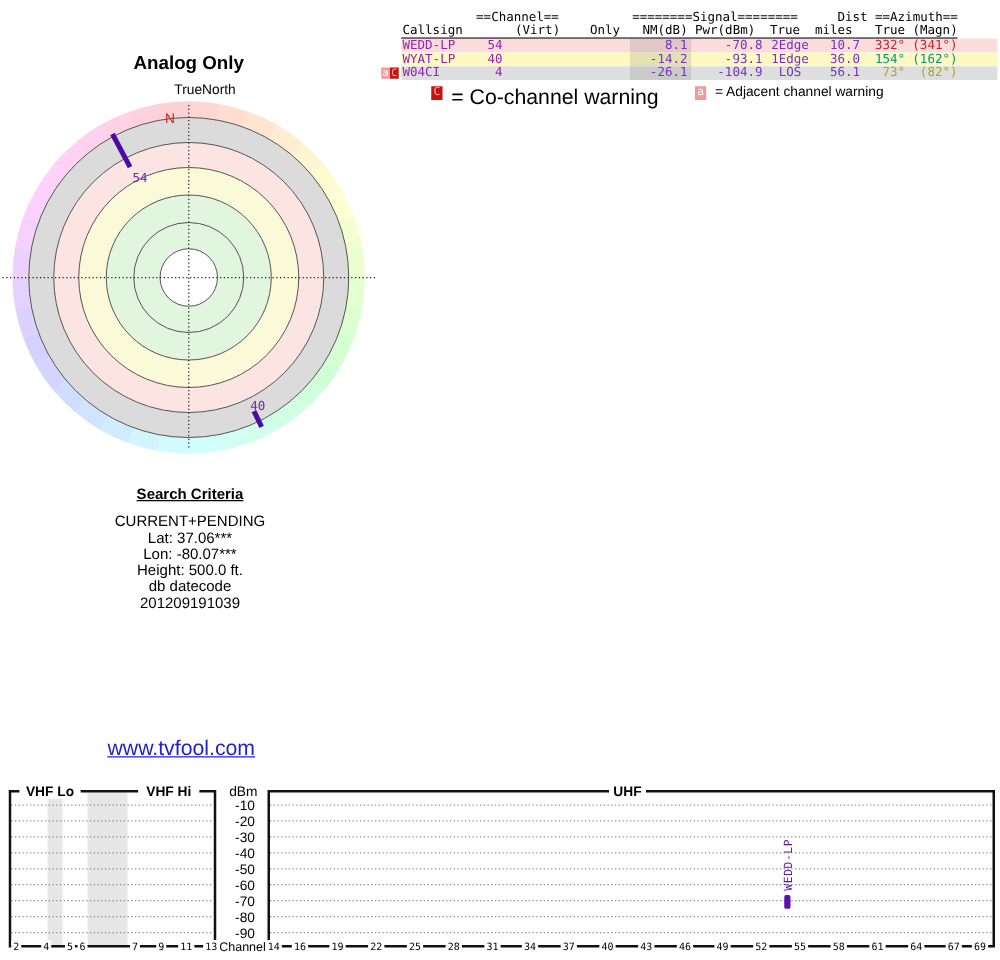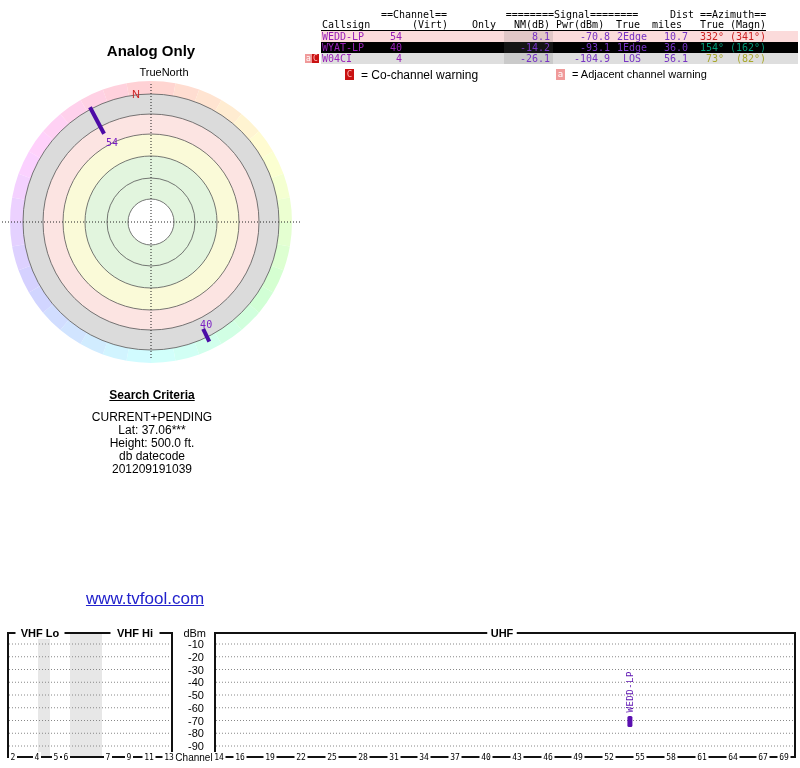--- a/index.html
+++ b/index.html
@@ -38,21 +38,21 @@
   .col-magn{left:403px;width:42px;text-align:right;}
   .c-station{color:#9920B8;}
   .c-signal{color:#7733C4;}
   .warn-cell{left:-16px;top:1px;}
   .warn-box{display:inline-block;width:7px;height:9px;font-size:8px;line-height:9px;text-align:center;
             font-family:"DejaVu Sans Mono",monospace;vertical-align:top;}
   .warn-a{background:#F09A9A;color:#ffffff;}
   .warn-c{background:#C91111;color:#FFB3B3;}
   .legend-icon{width:9px;height:11px;font-size:9px;line-height:11px;}
   #legend-co-icon{left:345px;top:69px;}
-  #legend-co-text{left:361px;top:68px;font-size:12px;}
+  #legend-co-text{left:361px;top:68px;font-size:17px;}
   #legend-adj-icon{left:556px;top:69px;}
   #legend-adj-text{left:572px;top:68px;font-size:11px;}
 
   
   #criteria{left:30px;top:389px;width:244px;text-align:center;font-size:12px;line-height:13px;}
   #criteria-heading{font-size:12px;font-weight:bold;text-decoration:underline;margin-bottom:9px;}
   #datecode-block{}
 
   
   #link-wrap{left:30px;top:589px;width:230px;text-align:center;font-size:17px;}
@@ -142,21 +142,21 @@
     <span class="cell col-callsign c-station">WEDD-LP</span>
     <span class="cell col-real c-station">54</span>
     <span class="cell col-nm c-signal">8.1</span>
     <span class="cell col-pwr c-signal">-70.8</span>
     <span class="cell col-path c-signal">2Edge</span>
     <span class="cell col-miles c-signal">10.7</span>
     <span class="cell col-true" style="color: rgb(204, 34, 34);">332°</span>
     <span class="cell col-magn" style="color: rgb(204, 34, 34);">(341°)</span>
   </div>
 
-  <div class="trow tbl t-row1" style="background: #000000;">
+  <div class="trow tbl t-row1" style="background: #fef9c3;">
     <span class="cell col-callsign c-station">WYAT-LP</span>
     <span class="cell col-real c-station">40</span>
     <span class="cell col-nm c-signal">-14.2</span>
     <span class="cell col-pwr c-signal">-93.1</span>
     <span class="cell col-path c-signal">1Edge</span>
     <span class="cell col-miles c-signal">36.0</span>
     <span class="cell col-true" style="color: rgb(0, 153, 119);">154°</span>
     <span class="cell col-magn" style="color: rgb(0, 153, 119);">(162°)</span>
   </div>
 
@@ -175,20 +175,21 @@
   <span class="abs warn-box warn-c legend-icon" id="legend-co-icon">C</span>
   <span class="abs" id="legend-co-text">= Co-channel warning</span>
   <span class="abs warn-box warn-a legend-icon" id="legend-adj-icon">a</span>
   <span class="abs" id="legend-adj-text">= Adjacent channel warning</span>
 </div>
 
 <div class="abs" id="criteria">
   <div id="criteria-heading">Search Criteria</div>
   <div>CURRENT+PENDING</div>
   <div>Lat: 37.06***</div>
+  <div>Lon: -80.07***</div>
   <div>Height: 500.0 ft.</div>
   <div id="datecode-block">
     <div>db datecode</div>
     <div>201209191039</div>
   </div>
 </div>
 
 <div class="abs" id="link-wrap">
   <a>www.tvfool.com</a>
 </div>

